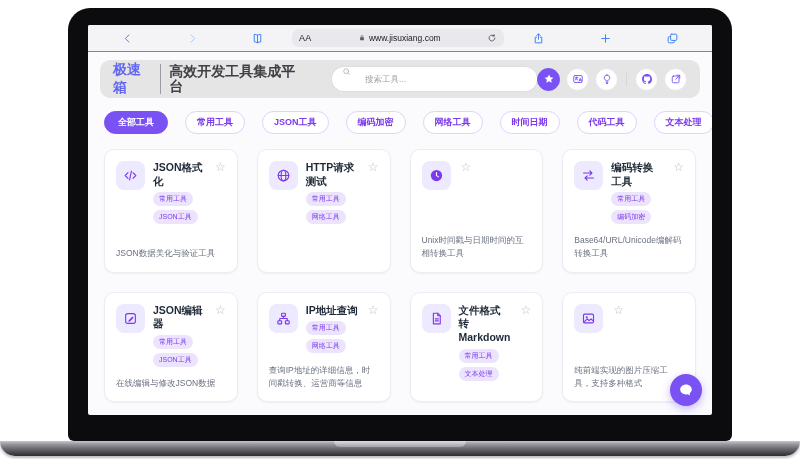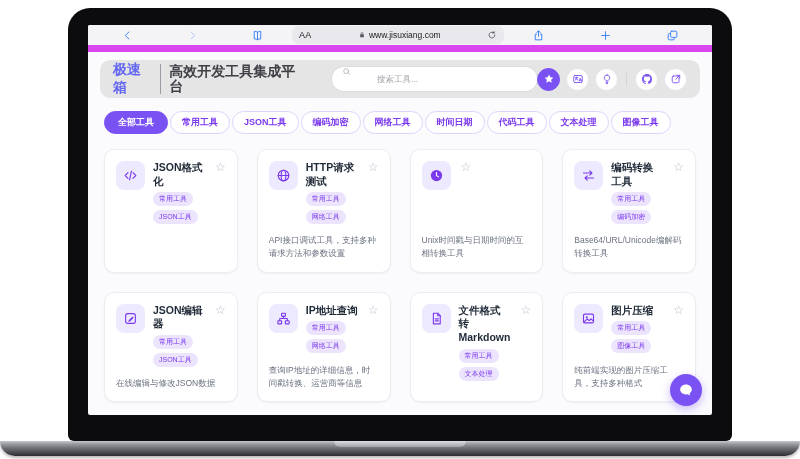--- a/index.html
+++ b/index.html
@@ -12,53 +12,53 @@
   .base{position:absolute;left:0;top:441px;width:800px;height:15px;border-radius:0 0 16px 16px;
         background:linear-gradient(180deg,#c6c7cc 0%,#9a9ba0 20%,#6f7075 48%,#48494d 78%,#2d2d30 100%);
         box-shadow:0 2px 3px rgba(0,0,0,.28);}
   .base-notch{position:absolute;left:50%;top:0;transform:translateX(-50%);width:132px;height:6px;
         background:linear-gradient(180deg,#dddee2,#a0a1a6);border-radius:0 0 9px 9px;}
 
   
   .screen{position:absolute;left:88px;top:25px;width:624px;height:390px;background:#fbfbfd;overflow:hidden;border-radius:2px;}
 
   
-  .browser-bar{height:27px;background:#f4f4f6;border-bottom:7px solid #d946ef;display:flex;align-items:center;justify-content:space-between;padding:0 33px;box-sizing:border-box;}
+  .browser-bar{height:27px;background:#f4f4f6;border-bottom:1px solid #d946ef;display:flex;align-items:center;justify-content:space-between;padding:0 33px;box-sizing:border-box;}
   .bar-group{display:flex;align-items:center;}
   .bar-group.left{gap:52px;}
   .bar-group.right{gap:54px;}
   .tb-btn{background:none;border:none;padding:0;color:#3b82f6;display:flex;align-items:center;cursor:default;}
   .tb-btn svg{width:13px;height:13px;}
   .tb-btn.dim{opacity:.4;}
   .url-bar{width:212px;height:18px;background:#e8e8ed;border-radius:7px;display:flex;align-items:center;padding:0 7px;box-sizing:border-box;}
   .url-aa{font-size:9px;color:#1d1d1f;letter-spacing:.3px;}
   .url-center{flex:1;display:flex;align-items:center;justify-content:center;gap:3px;color:#1d1d1f;}
   .url-lock{color:#57575c;display:flex;}
   .url-lock svg{width:8px;height:8px;}
   .url-text{font-size:8.5px;color:#1d1d1f;}
   .url-reload{color:#3f3f46;display:flex;}
   .url-reload svg{width:10px;height:10px;}
 
   
   .site-header{margin:8px 12px 0;background:#e5e5e5;border-radius:10px;height:38px;display:flex;align-items:center;padding:0 13px;box-sizing:border-box;}
   .logo{font-size:14px;font-weight:700;color:#6366f1;}
   .tagline{font-size:14px;color:#3f3f46;font-weight:700;margin-left:8px;padding-left:8px;border-left:1.5px solid #9b9ba3;line-height:1.1;}
-  .search-box{margin-left:32px;width:218px;height:24px;background:#fff;border-radius:12px;display:flex;gap:24px;padding:0 10px;box-sizing:border-box;box-shadow:0 0 0 1px rgba(0,0,0,.03);}
+  .search-box{margin-left:32px;width:218px;height:24px;background:#fff;border-radius:12px;display:flex;gap:12px;padding:0 10px;box-sizing:border-box;box-shadow:0 0 0 1px rgba(0,0,0,.03);}
   .search-box .s-icon{color:#9ca3af;display:flex;}
   .search-box .s-icon svg{width:9px;height:9px;}
   .search-input{border:none;outline:none;background:transparent;font-size:8.5px;color:#374151;width:100%;font-family:inherit;}
   .search-input::placeholder{color:#a1a1aa;}
   .header-actions{margin-left:auto;display:flex;align-items:center;gap:6px;}
   .circle-btn{width:23px;height:23px;border-radius:50%;background:#fff;border:1px solid #e4e4ec;color:#7a52f4;display:flex;align-items:center;justify-content:center;padding:0;cursor:default;}
   .circle-btn svg{width:12px;height:12px;}
   .circle-btn.primary{background:#7a52f4;border-color:#7a52f4;color:#fff;}
   .vdiv{width:1px;height:13px;background:#d4d4dc;margin:0 2px;}
 
   
-  .tabs{display:flex;gap:2px;margin:13px 16px 15px;}
+  .tabs{display:flex;gap:17px;margin:13px 16px 15px;}
   .tab{height:23px;padding:0 11px;border-radius:12px;background:#fff;border:1px solid #ddd3fb;color:#7c3aed;font-size:9px;font-weight:700;white-space:nowrap;cursor:default;font-family:inherit;}
   .tab.active{background:#7a52f4;border-color:#7a52f4;color:#fff;padding:0 13px;}
 
   
   .grid{display:grid;grid-template-columns:repeat(4,1fr);gap:19px;margin:0 16px 12px;}
   .card{background:#fff;border:1px solid #ececf2;border-radius:10px;padding:11px;box-sizing:border-box;min-height:90px;display:flex;flex-direction:column;box-shadow:0 1px 2px rgba(17,24,39,.05);}
   .card-head{display:flex;gap:8px;align-items:flex-start;}
   .tool-icon{width:29px;height:29px;border-radius:8px;background:#ede9fe;color:#7c3aed;display:flex;align-items:center;justify-content:center;flex:none;}
   .tool-icon svg{width:15px;height:15px;}
   .card-main{flex:1;min-width:0;}
@@ -205,40 +205,40 @@
             </div>
             <div class="card-main">
               <div class="tool-title">JSON格式化</div>
               <div class="tag-row">
                 <span class="tag">常用工具</span>
                 <span class="tag">JSON工具</span>
               </div>
             </div>
             <div class="star">☆</div>
           </div>
+          <div class="tool-desc">JSON数据美化与验证工具</div>
         </div>
         <div class="card">
           <div class="card-head">
             <div class="tool-icon">
               <svg viewBox="0 0 24 24" fill="none" stroke="currentColor" stroke-width="1.8" stroke-linecap="round" stroke-linejoin="round">
                 <circle cx="12" cy="12" r="8.5"></circle>
                 <ellipse cx="12" cy="12" rx="3.8" ry="8.5"></ellipse>
                 <path d="M3.5 12h17"></path>
               </svg>
             </div>
             <div class="card-main">
               <div class="tool-title">HTTP请求测试</div>
               <div class="tag-row">
                 <span class="tag">常用工具</span>
                 <span class="tag">网络工具</span>
               </div>
             </div>
             <div class="star">☆</div>
           </div>
-          <div class="tool-desc">API接口调试工具，支持多种请求方法和参数设置</div>
         </div>
         <div class="card">
           <div class="card-head">
             <div class="tool-icon">
               <svg viewBox="0 0 24 24" fill="none" stroke="currentColor" stroke-width="1.8" stroke-linecap="round" stroke-linejoin="round">
                 <circle cx="12" cy="12" r="9" fill="currentColor" stroke="none"></circle>
                 <path d="M12 7.2v5l3.3 2" stroke="#ffffff"></path>
               </svg>
             </div>
             <div class="star">☆</div>
@@ -322,27 +322,20 @@
           </div>
         </div>
         <div class="card">
           <div class="card-head">
             <div class="tool-icon">
               <svg viewBox="0 0 24 24" fill="none" stroke="currentColor" stroke-width="1.8" stroke-linecap="round" stroke-linejoin="round">
                 <rect x="4" y="5" width="16" height="14" rx="2"></rect>
                 <circle cx="9.2" cy="10" r="1.6" fill="currentColor" stroke="none"></circle>
                 <path d="M5.5 17l4.5-4.5 3 3 3-3 2.5 2.5"></path>
               </svg>
-            </div>
-            <div class="card-main">
-              <div class="tool-title">图片压缩</div>
-              <div class="tag-row">
-                <span class="tag">常用工具</span>
-                <span class="tag">图像工具</span>
-              </div>
             </div>
             <div class="star">☆</div>
           </div>
           <div class="tool-desc">纯前端实现的图片压缩工具，支持多种格式</div>
         </div>
       </div>
 
     <button class="chat-btn">
         <svg viewBox="0 0 24 24" fill="none" stroke="currentColor" stroke-width="1.8" stroke-linecap="round" stroke-linejoin="round">
           <path d="M12 3.8c-4.8 0-8.7 3.3-8.7 7.4 0 4.1 3.9 7.4 8.7 7.4.9 0 1.7-.1 2.5-.3l3.6 1.9-.7-3.3c2-1.4 3.3-3.4 3.3-5.7 0-4.1-3.9-7.4-8.7-7.4z" fill="currentColor" stroke="none"></path>

